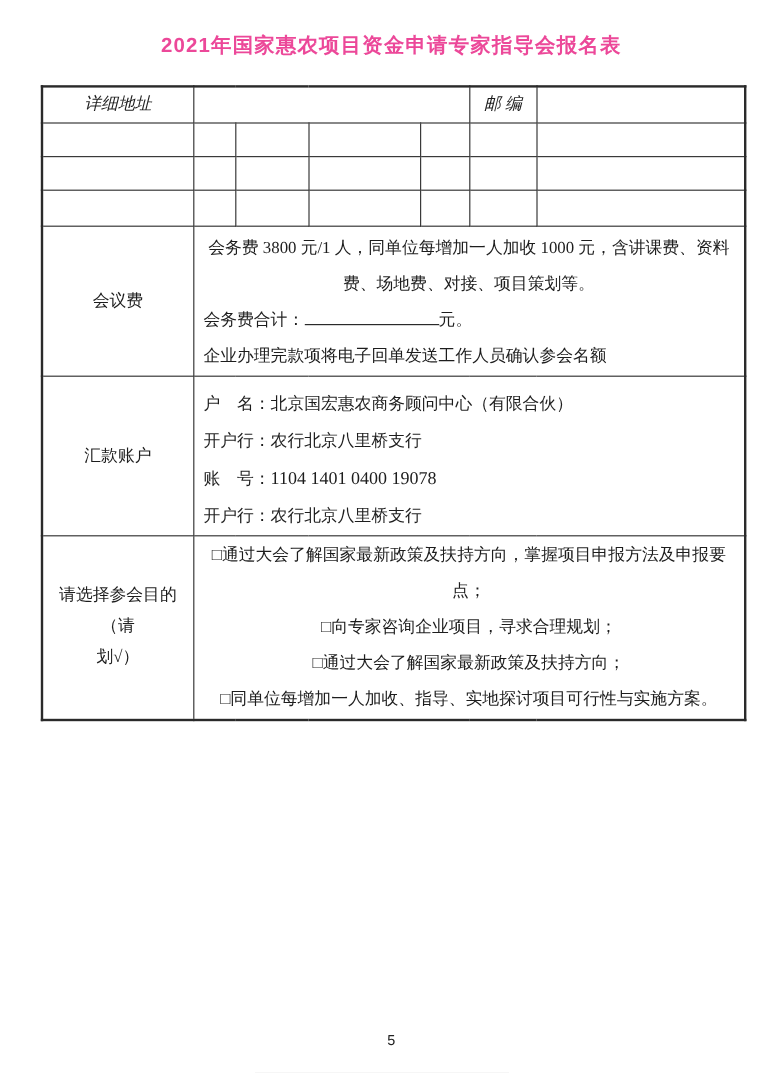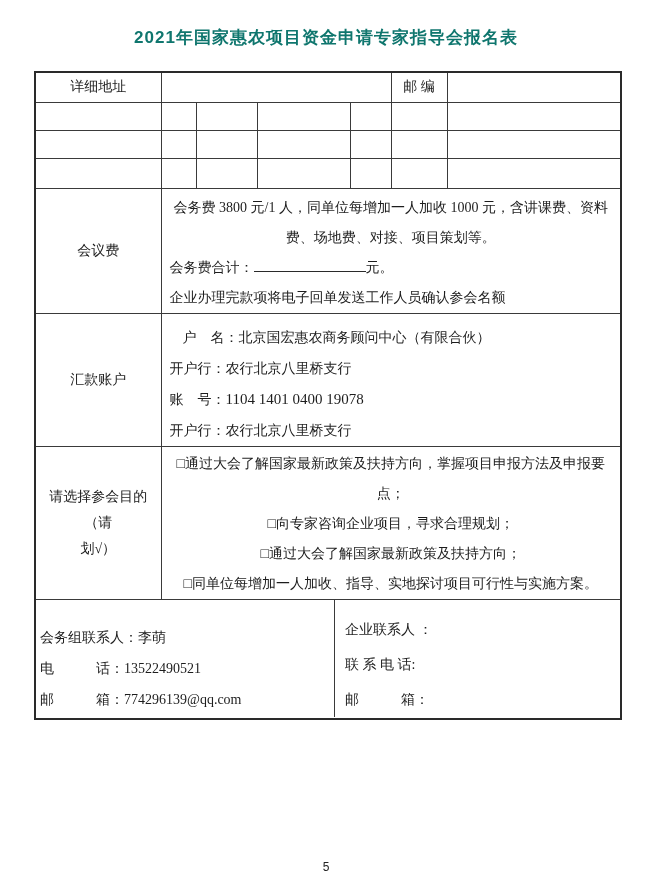--- a/index.html
+++ b/index.html
@@ -3,21 +3,21 @@
 <meta charset="utf-8">
 <style>
   html,body{margin:0;padding:0;background:#e8e8e8;}
   .page{
     position:relative;width:652px;height:894px;margin:0 auto;background:#ffffff;
     font-family:"Liberation Serif","DejaVu Serif",serif;color:#1d1d1d;overflow:hidden;
   }
   .title{
     position:absolute;top:26px;left:0;width:100%;text-align:center;
     font-family:"Liberation Sans","DejaVu Sans",sans-serif;
-    font-weight:bold;font-size:17px;letter-spacing:1px;color:#0f766e;
+    font-weight:bold;font-size:17px;letter-spacing:1px;color:#ec4899;
   }
   table.form{
     position:absolute;left:34px;top:71px;width:586px;
     border-collapse:collapse;table-layout:fixed;
     border:2px solid #2a2a2a;
   }
   td{
     border:1px solid #3a3a3a;padding:0;font-size:14px;vertical-align:middle;
     overflow:hidden;
   }
@@ -54,21 +54,21 @@
         <col style="width:35px">
         <col style="width:61px">
       <col style="width:93px">
         <col style="width:41px">
         <col style="width:56px">
       <col style="width:174px">
     </colgroup>
 
     <tbody>
 
-    <tr style="height:30px;">
+    <tr style="height:30px;font-style:italic;">
       <td class="lbl">详细地址</td>
       <td colspan="4"></td>
       <td class="lbl">邮 编</td>
       <td></td>
     </tr>
 
 
     <tr style="height:28px;">
       <td></td>
           <td></td>
@@ -104,21 +104,21 @@
         <div class="line">
           <span>会务费合计：</span><span class="blank"></span><span>元。</span>
         </div>
         <div class="line">企业办理完款项将电子回单发送工作人员确认参会名额</div>
       </td>
     </tr>
 
     <tr style="height:129px;">
       <td class="lbl">汇款账户</td>
       <td colspan="6" class="content" style="padding-top:8px;">
-        <div class="line" style="line-height:31px;margin-left:13px;">户　名：北京国宏惠农商务顾问中心（有限合伙）</div>
+        <div class="line" style="line-height:31px;">户　名：北京国宏惠农商务顾问中心（有限合伙）</div>
         <div class="line" style="line-height:31px;">开户行：农行北京八里桥支行</div>
         <div class="line" style="line-height:31px;">
           <span>账　号：</span><span class="acct-num">1104 1401 0400 19078</span>
         </div>
         <div class="line" style="line-height:31px;">开户行：农行北京八里桥支行</div>
       </td>
     </tr>
 
     <tr style="height:118px;">
       <td class="lbl">
@@ -126,33 +126,17 @@
         <div style="line-height:26px;">划√）</div>
       </td>
       <td colspan="6" class="content" style="padding-top:2px;">
         <div class="wrapline">□通过大会了解国家最新政策及扶持方向，掌握项目申报方法及申报要点；</div>
         <div class="wrapline">□向专家咨询企业项目，寻求合理规划；</div>
         <div class="wrapline">□通过大会了解国家最新政策及扶持方向；</div>
         <div class="wrapline">□同单位每增加一人加收、指导、实地探讨项目可行性与实施方案。</div>
       </td>
     </tr>
 
-    <tr style="height:120px;">
-      <td colspan="7" style="padding:0;vertical-align:top;">
-        <div class="contact-row-inner">
-          <div class="contact-left">
-            <div class="line">会务组联系人：李萌</div>
-            <div class="line">电　　　话：13522490521</div>
-            <div class="line">邮　　　箱：774296139@qq.com</div>
-          </div>
-          <div class="contact-right">
-            <div class="line">企业联系人 ：</div>
-            <div class="line">联 系 电 话:</div>
-            <div class="line">邮　　　箱：</div>
-          </div>
-        </div>
-      </td>
-    </tr>
   </tbody>
     </table>
 
   <div class="pagenum">5</div>
 </div>
 
 </body></html>

